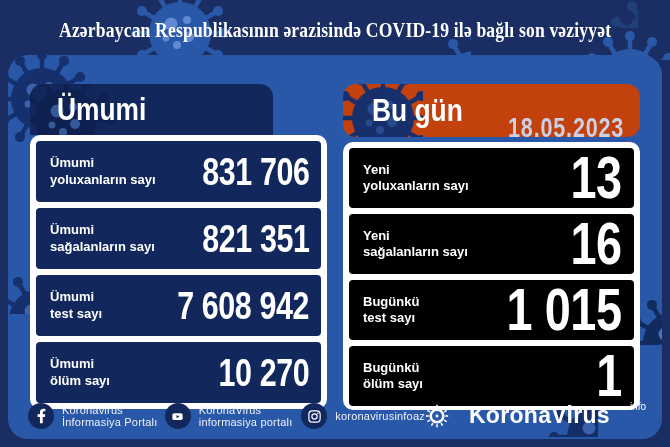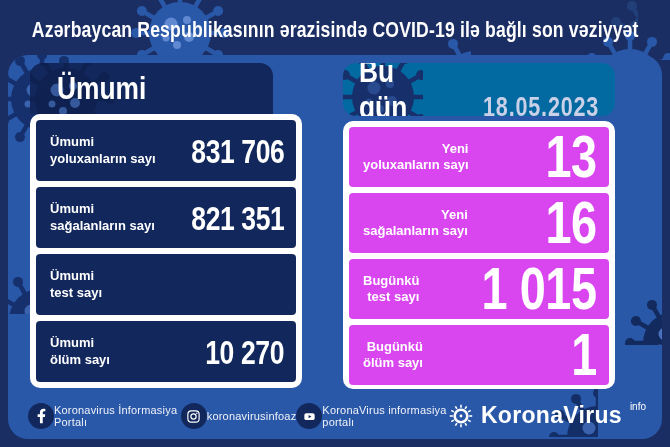--- a/index.html
+++ b/index.html
@@ -5,73 +5,73 @@
   html,body{margin:0;padding:0;background:#0e1c44;}
   .canvas{
     position:relative;width:670px;height:447px;overflow:hidden;
     background:#1b2e63;
     font-family:"Liberation Sans",sans-serif;
     -webkit-font-smoothing:antialiased;
   }
   
   .virus{position:absolute;color:var(--b,#2a58a8);pointer-events:none;}
   
-  .band{position:absolute;left:0;top:0;right:0;height:60px;overflow:hidden;background:#1b2e63;z-index:1;}
+  .band{position:absolute;left:0;top:0;right:0;height:60px;overflow:hidden;background:#1b2e63;z-index:1;font-family:Liberation Serif, serif;}
   .headline{position:absolute;inset:0;display:flex;align-items:center;justify-content:center;margin:0;z-index:2;}
   .headline span{
     display:inline-block;white-space:nowrap;color:#fff;font-size:22px;font-weight:700;
     letter-spacing:.2px;transform:scaleX(.8);transform-origin:center center;
   }
   
   .panel{
     position:absolute;left:8px;right:8px;top:55px;bottom:8px;
     background:#2a58a8;border-radius:20px;overflow:hidden;z-index:2;
   }
   
-  .col{position:absolute;top:8px;width:272px;}
+  .col{position:absolute;top:29px;width:297px;}
   .col-left{left:22px;}
   .col-right{left:335px;}
   .col-head{position:relative;overflow:hidden;}
   .navy-head{width:243px;height:51px;background:#12285c;border-radius:13px 13px 0 0;}
   .peri-head{
-    width:100%;height:53px;background:#0369a1;border-radius:13px;margin-bottom:5px;
-    display:flex;align-items:center;justify-content:space-between;padding:0 16px;box-sizing:border-box;
+    width:100%;height:53px;background:#c2410c;border-radius:13px;margin-bottom:5px;
+    display:flex;align-items:center;justify-content:flex-end;padding:0 16px;box-sizing:border-box;
   }
   .col-title{
     position:relative;z-index:1;display:flex;align-items:center;height:100%;
     color:#fff;font-size:31px;font-weight:700;
   }
   .navy-head .col-title{padding-left:27px;}
   .peri-head .col-title{height:auto;}
   .col-title b{display:inline-block;transform:scaleX(.85);transform-origin:left center;font-weight:700;}
   .col-date{position:relative;z-index:1;color:#c9d0e8;font-size:27px;font-weight:700;margin-top:36px;}
   .col-date b{display:inline-block;transform:scaleX(.8);transform-origin:right center;font-weight:700;letter-spacing:1px;}
   
   .card{background:#fff;border-radius:10px;padding:6px;display:flex;flex-direction:column;gap:6px;box-sizing:border-box;}
   .col-left .card{height:274px;}
   .col-right .card{height:268px;}
   .row{flex:1;display:flex;align-items:center;justify-content:space-between;
        border-radius:4px;padding:0 12px 0 14px;}
   .row.navy{background:#12285c;}
-  .row.peri{background:#d946ef;text-align:right;}
+  .row.peri{background:#000000;}
   .row-label{color:#fff;font-size:13px;font-weight:700;line-height:1.25;white-space:pre-line;}
   .row-value{color:#fff;font-weight:700;line-height:1;}
   .row-value b{display:inline-block;transform:scaleX(.78);transform-origin:right center;
                font-weight:700;letter-spacing:-.5px;}
-  .col-left .row-value{font-size:34px;}
+  .col-left .row-value{font-size:39px;}
   .col-right .row-value{font-size:60px;}
   
   .social{
     position:absolute;left:20px;right:16px;bottom:2px;height:42px;
     display:flex;align-items:center;justify-content:space-between;z-index:3;
   }
-  .soc{display:flex;align-items:center;gap:0;color:#eef1f8;font-size:11px;letter-spacing:.2px;}
+  .soc{display:flex;align-items:center;gap:8px;color:#eef1f8;font-size:11px;letter-spacing:.2px;}
   .sicon{width:26px;height:26px;border-radius:50%;background:#12285c;
          display:flex;align-items:center;justify-content:center;flex:0 0 auto;}
-  .logo{display:flex;align-items:flex-start;gap:8px;color:#fff;}
+  .logo{display:flex;align-items:flex-start;gap:20px;color:#fff;}
   .logo-ic{margin-top:3px;}
   .logo-text{font-size:23px;font-weight:700;letter-spacing:.3px;line-height:28px;}
   .logo sup{font-size:10px;line-height:10px;margin-top:1px;font-weight:400;}
 </style>
 </head>
 <body>
 
 <svg width="0" height="0" style="position:absolute" aria-hidden="true">
   <defs>
     <g id="virusShape">
@@ -162,20 +162,21 @@
           <span class="row-value"><b>831 706</b></span>
         </div>
         <div class="row navy">
           <span class="row-label">Ümumi
 sağalanların sayı</span>
           <span class="row-value"><b>821 351</b></span>
         </div>
         <div class="row navy">
           <span class="row-label">Ümumi
 test sayı</span>
+          <span class="row-value"><b>7 608 942</b></span>
         </div>
         <div class="row navy">
           <span class="row-label">Ümumi
 ölüm sayı</span>
           <span class="row-value"><b>10 270</b></span>
         </div>
       </div>
     </section>
 
     <section class="col col-right">
@@ -216,36 +217,36 @@
       <div class="soc">
         <span class="sicon">
           <svg width="9" height="16" viewBox="0 0 320 512">
               <path fill="#fff" d="M279.14 288l14.22-92.66h-88.91v-60.13c0-25.35 12.42-50.06 52.24-50.06h40.42V6.26S260.43 0 225.36 0c-73.22 0-121.08 44.38-121.08 124.72v70.62H22.89V288h81.39v224h100.17V288z"></path>
             </svg>
         </span>
         <span>Koronavirus İnformasiya Portalı</span>
       </div>
       <div class="soc">
         <span class="sicon">
+          <svg width="15" height="13" viewBox="0 0 24 24">
+            <rect x="2.5" y="5.8" width="19" height="12.8" rx="3.6" fill="#fff"></rect>
+            <path d="M10.3 9.3v5.8l5.2-2.9z" fill="#12285c"></path>
+          </svg>
+        </span>
+        <span>KoronaVirus informasiya portalı</span>
+      </div>
+      <div class="soc">
+        <span class="sicon">
           <svg width="15" height="15" viewBox="0 0 24 24" fill="none" stroke="#fff" stroke-width="1.9">
             <rect x="3" y="3" width="18" height="18" rx="5.5"></rect>
             <circle cx="12" cy="12" r="4.2"></circle>
             <circle cx="17.4" cy="6.6" r="1.2" fill="#fff" stroke="none"></circle>
           </svg>
         </span>
         <span>koronavirusinfoaz</span>
-      </div>
-      <div class="soc">
-        <span class="sicon">
-          <svg width="15" height="13" viewBox="0 0 24 24">
-            <rect x="2.5" y="5.8" width="19" height="12.8" rx="3.6" fill="#fff"></rect>
-            <path d="M10.3 9.3v5.8l5.2-2.9z" fill="#12285c"></path>
-          </svg>
-        </span>
-        <span>KoronaVirus informasiya portalı</span>
       </div>
       <div class="logo">
         <span class="logo-ic">
           <svg width="24" height="24" viewBox="0 0 24 24" fill="none" stroke="#fff">
             <g stroke-width="1.6">
               <line x1="20.2" y1="12" x2="23.2" y2="12"></line>
                 <line x1="19.1" y1="16.1" x2="21.7" y2="17.6"></line>
               <line x1="16.1" y1="19.1" x2="17.6" y2="21.7"></line>
                 <line x1="12" y1="20.2" x2="12" y2="23.2"></line>
               <line x1="7.9" y1="19.1" x2="6.4" y2="21.7"></line>

